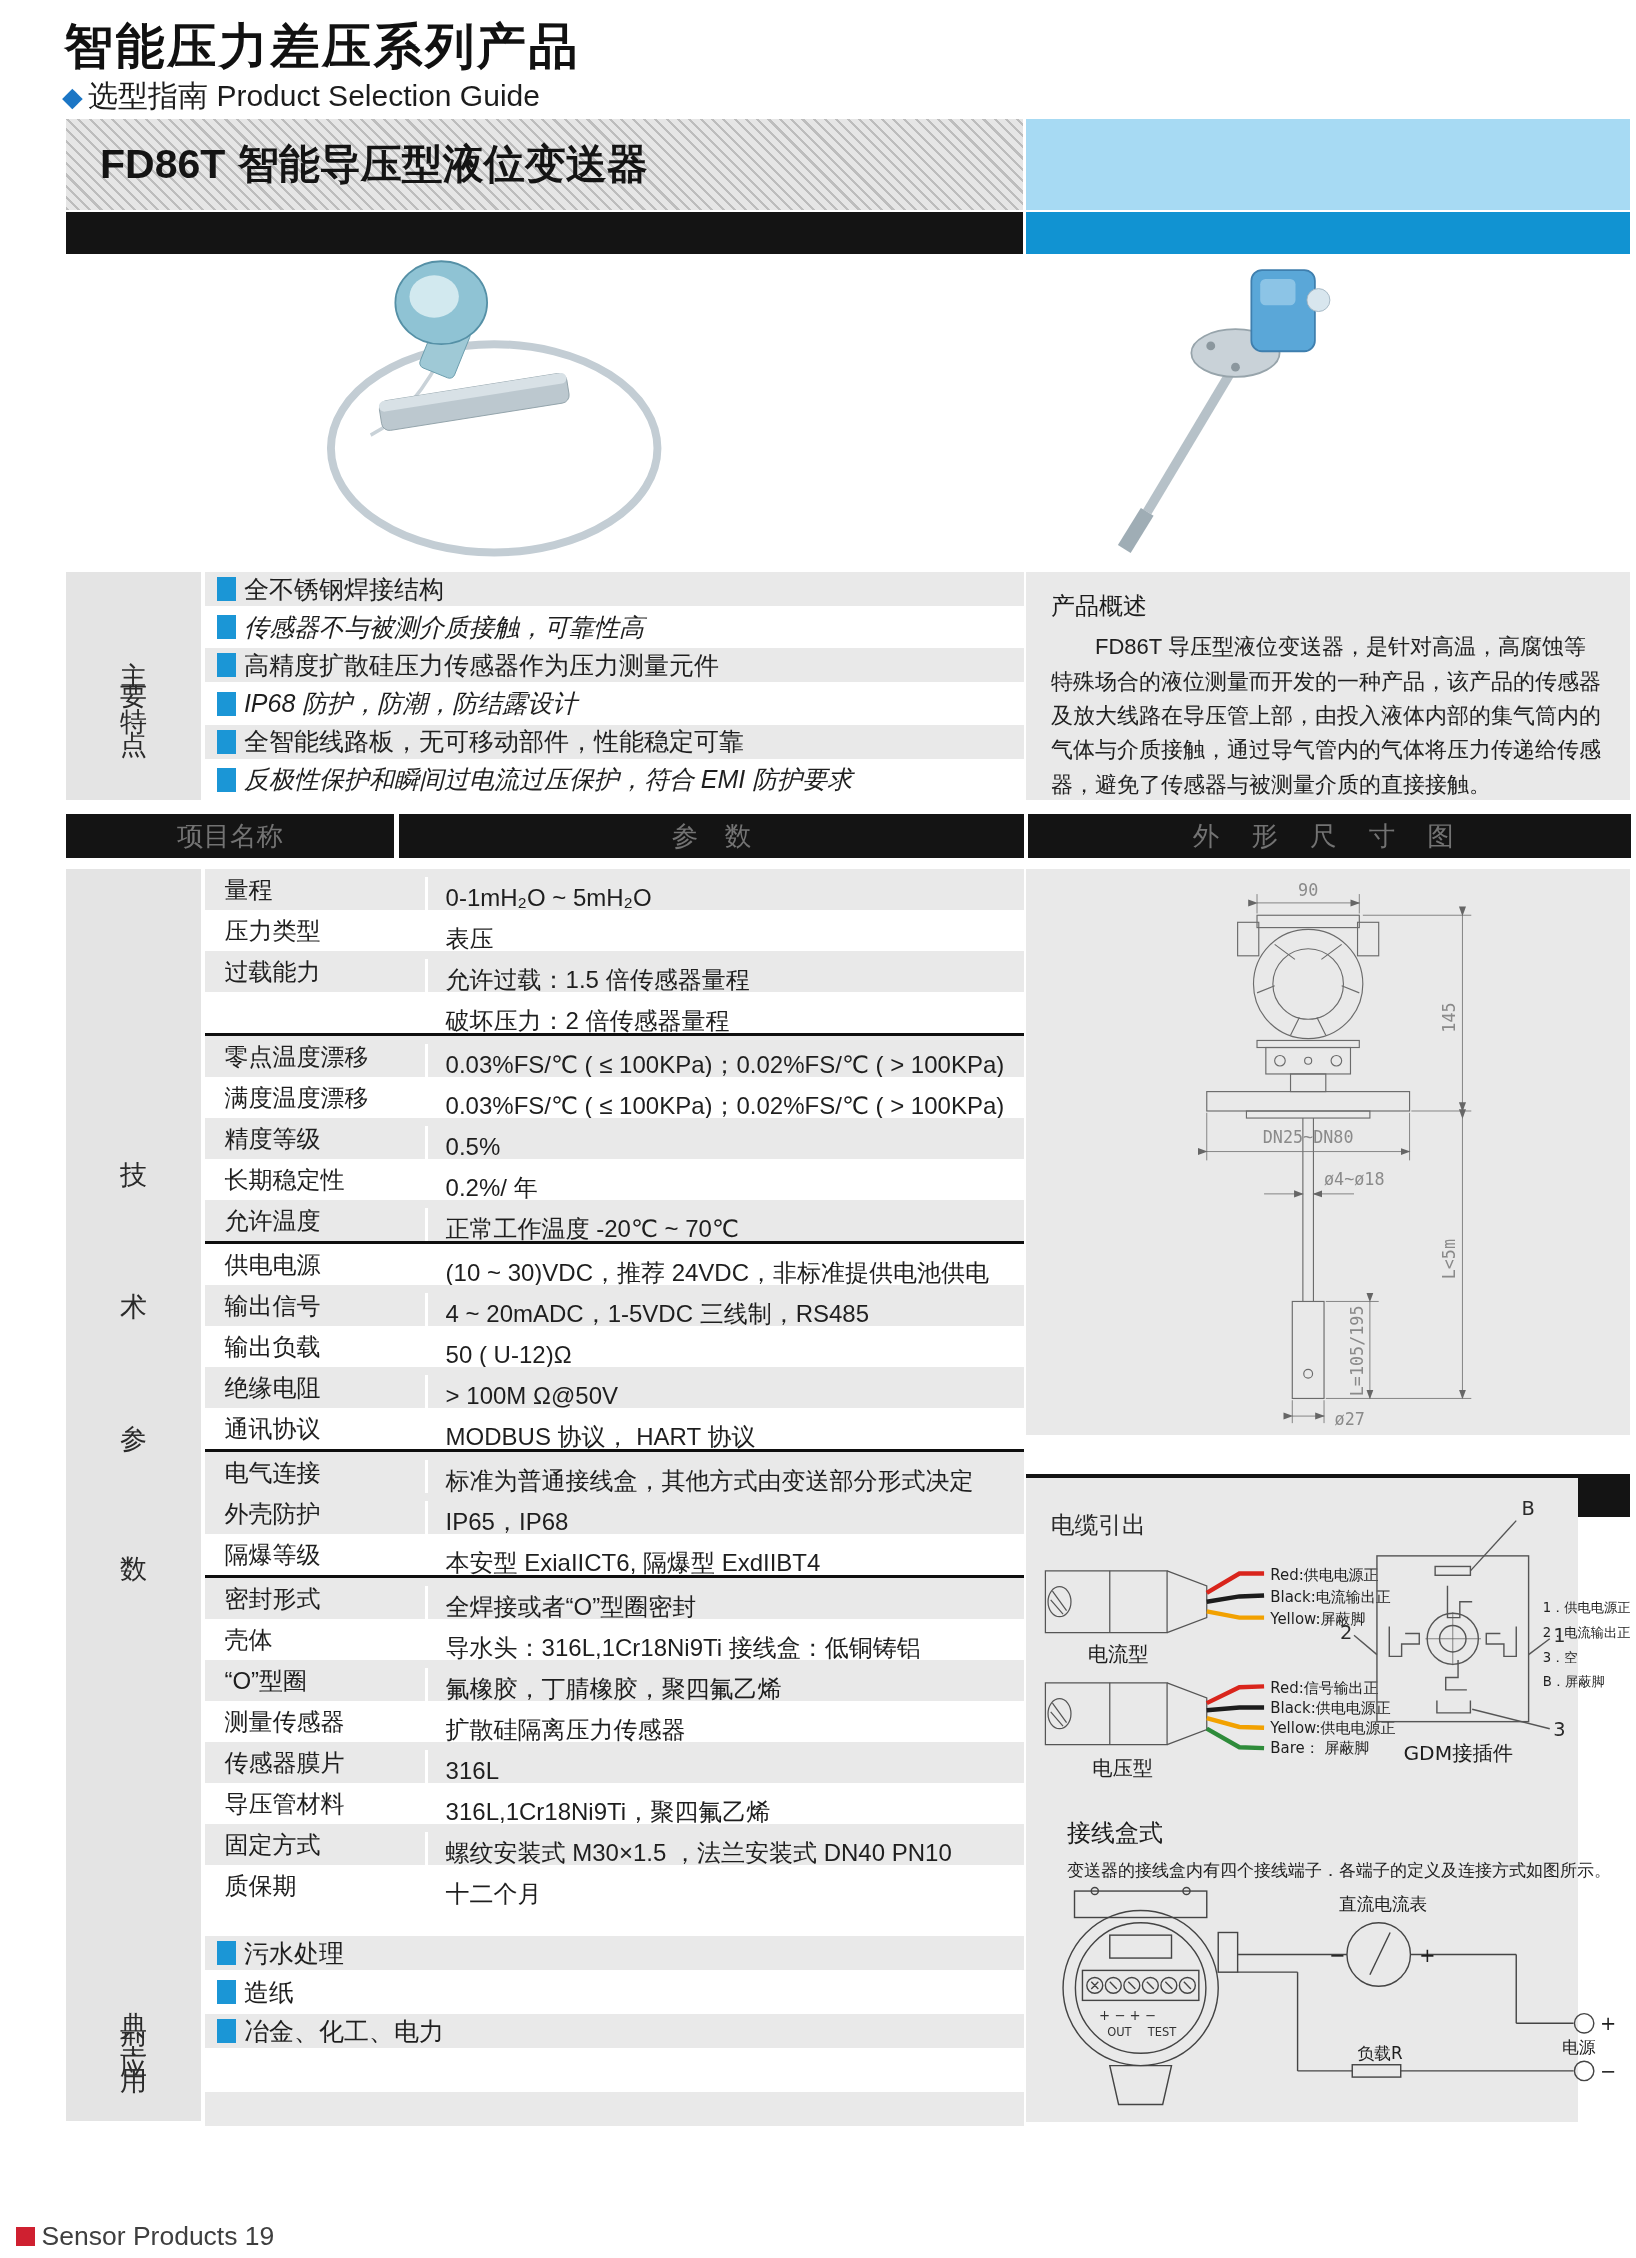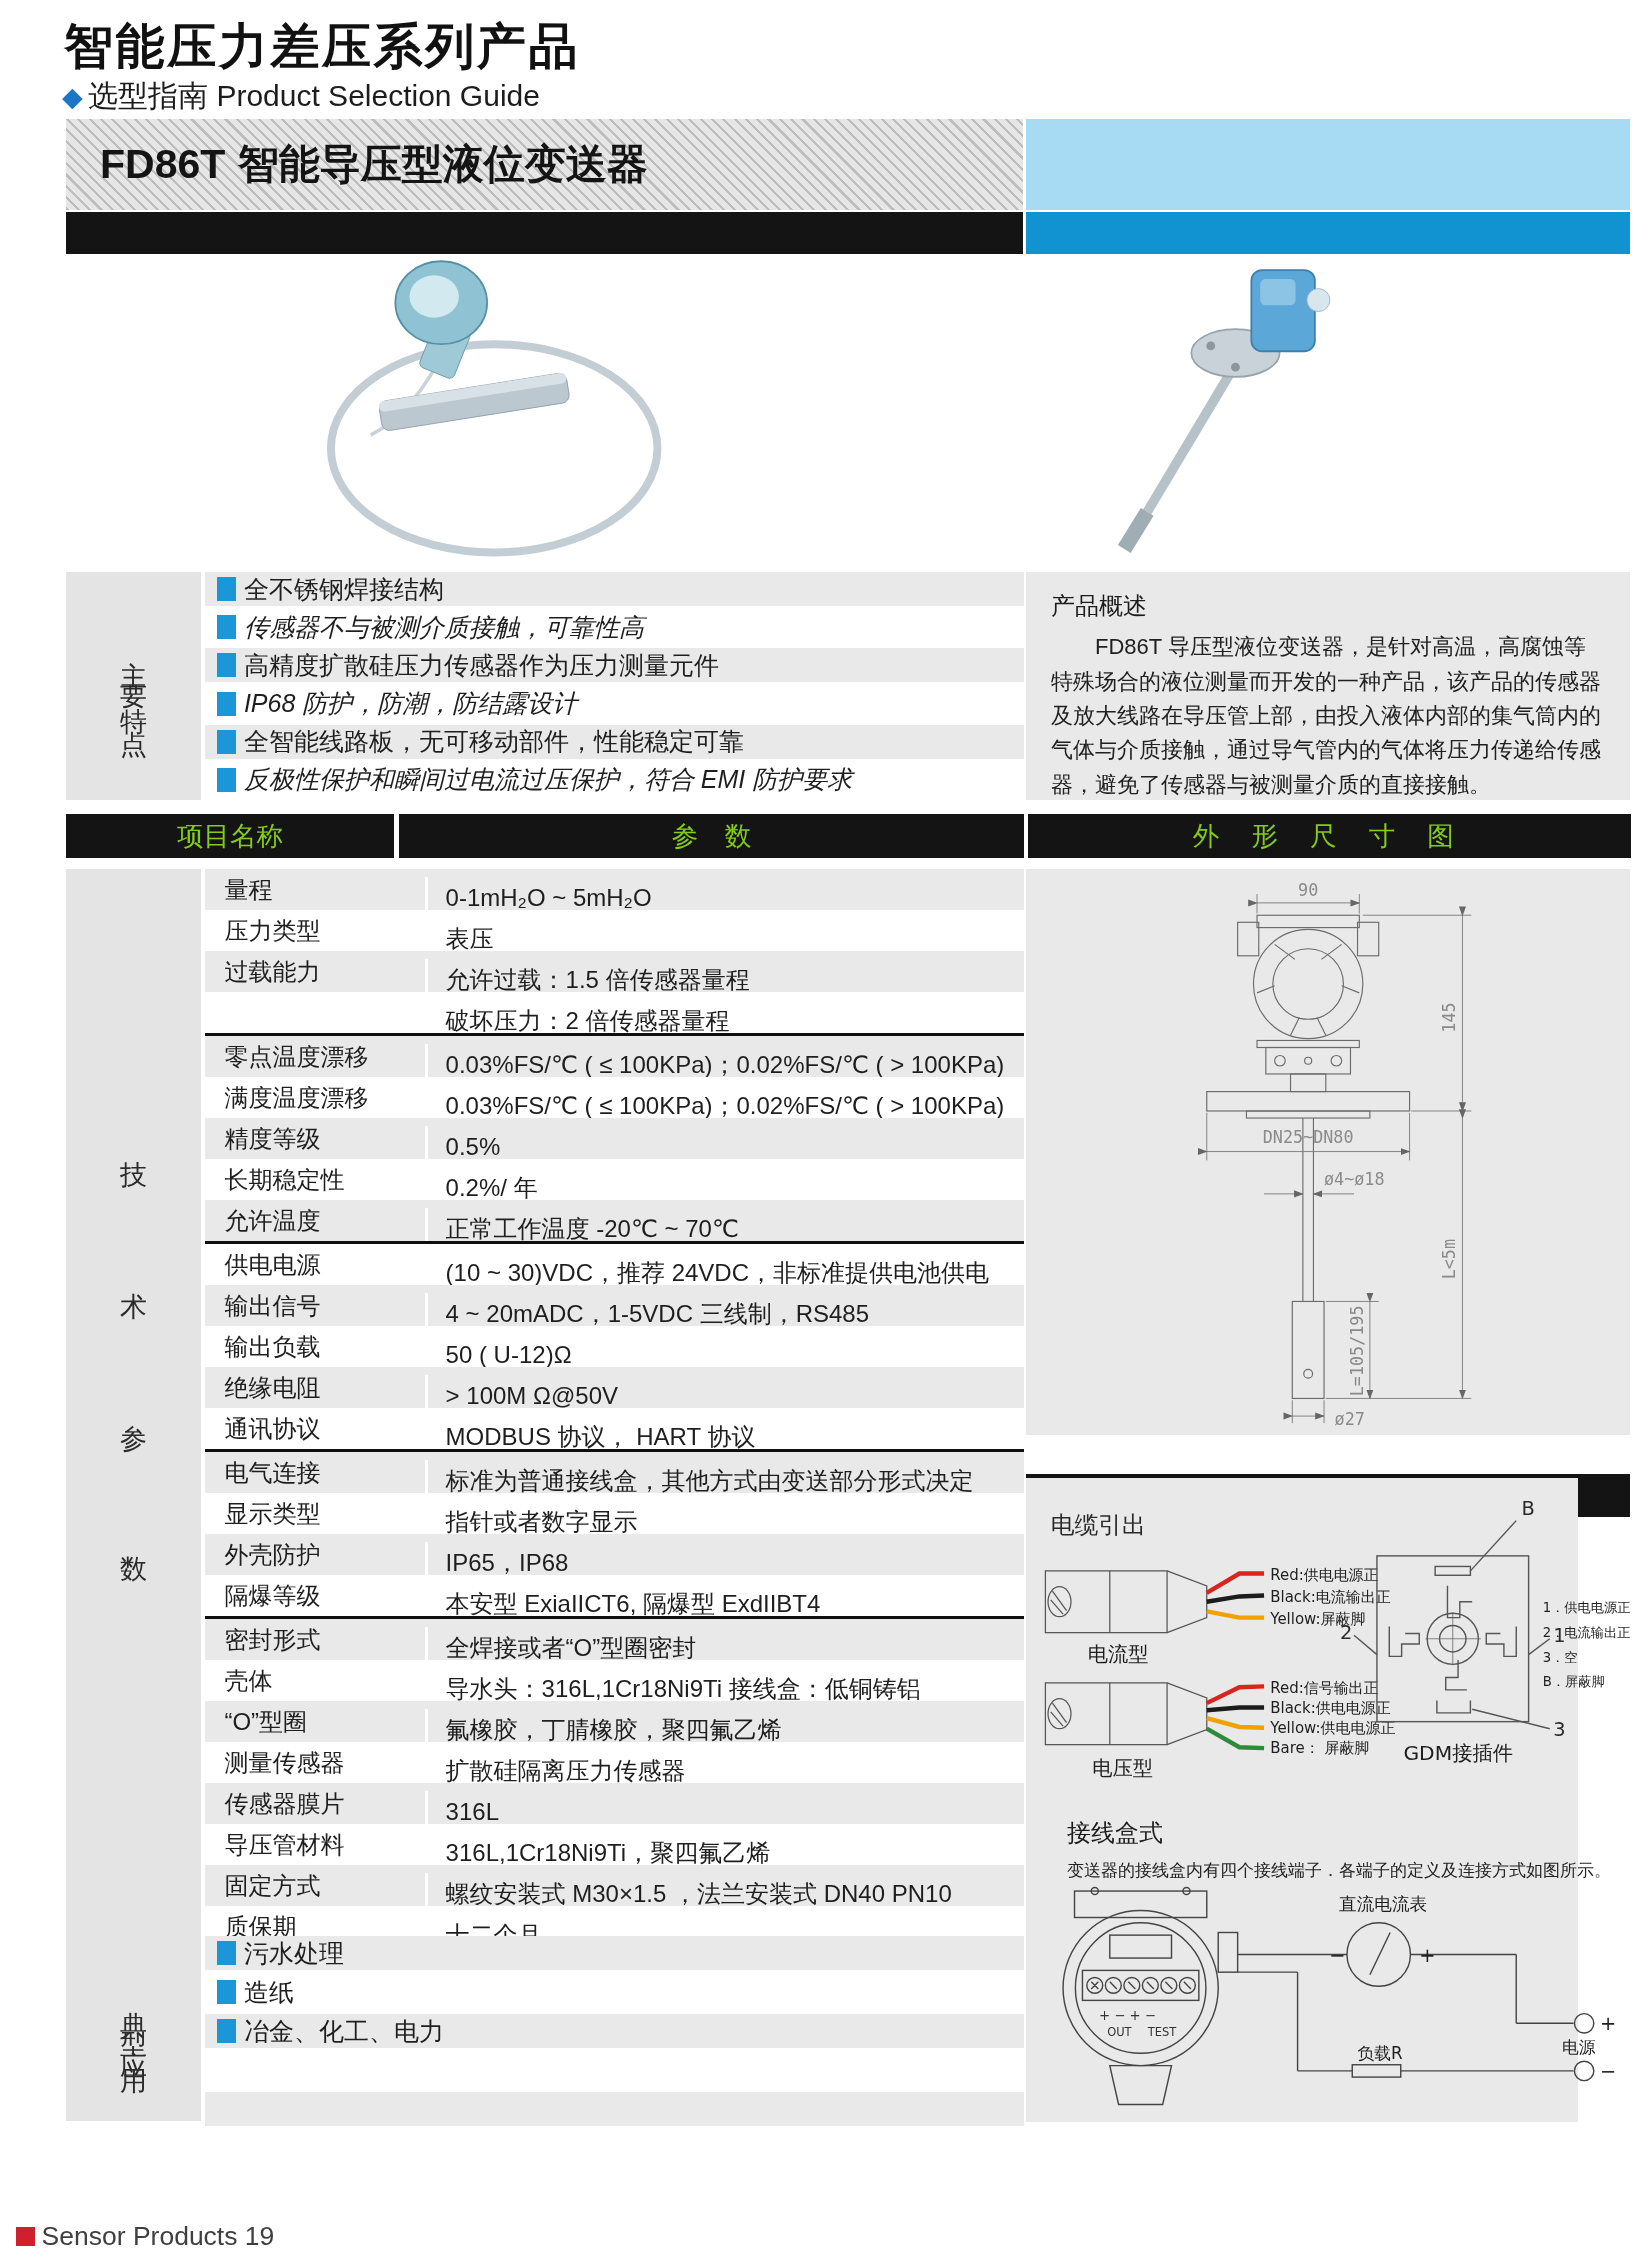--- a/index.html
+++ b/index.html
@@ -33,21 +33,21 @@
   .feat-row.w{background:#ffffff;font-style:italic;}
   .bullet{display:inline-block;width:19.4px;height:24px;background:#1b96d6;margin-right:8px;flex:none;}
 
   
   #overview{left:1026px;top:572px;width:604px;height:228px;background:#e9e9e9;box-sizing:border-box;
     padding:17.6px 23px 0 25px;}
   #overview .ov-title{font-size:24px;color:#1c1c1c;margin-bottom:8.8px;}
   #overview .ov-body{font-size:22px;line-height:1.56;color:#202020;text-indent:2em;}
 
   
-  .colbar{top:814px;height:44px;background:#141414;color:#84cc16;display:flex;align-items:center;justify-content:center;font-size:26.5px;}
+  .colbar{top:814px;height:44px;background:#141414;color:#737373;display:flex;align-items:center;justify-content:center;font-size:26.5px;}
   #colbar1{left:66px;width:328px;}
   #colbar2{left:399px;width:625px;}
   #colbar3{left:1028px;width:603px;letter-spacing:12.4px;}
 
   
   #spec-rows{left:205px;top:869px;width:819px;display:flex;flex-direction:column;}
   .spec-row{height:41px;display:flex;align-items:center;font-size:24px;color:#1e1e1e;flex:none;gap:32px;}
   .spec-row.g{background:#e9e9e9;}
   .spec-row.w{background:#ffffff;}
   .spec-row .c1{width:188px;box-sizing:border-box;padding-left:19.4px;flex:none;}
@@ -222,24 +222,20 @@
         <div class="c2">&gt; 100M Ω@50V</div>
       </div>
     <div class="spec-row w">
         <div class="c1">通讯协议</div>
         <div class="c2">MODBUS 协议， HART 协议</div>
       </div>
     <div class="sep"></div>
     <div class="spec-row g">
         <div class="c1">电气连接</div>
         <div class="c2">标准为普通接线盒，其他方式由变送部分形式决定</div>
-      </div>
-    <div class="spec-row w">
-        <div class="c1">显示类型</div>
-        <div class="c2">指针或者数字显示</div>
       </div>
     <div class="spec-row g">
         <div class="c1">外壳防护</div>
         <div class="c2">IP65，IP68</div>
       </div>
     <div class="spec-row w">
         <div class="c1">隔爆等级</div>
         <div class="c2">本安型 ExiaIICT6, 隔爆型 ExdIIBT4</div>
       </div>
     <div class="sep"></div>

